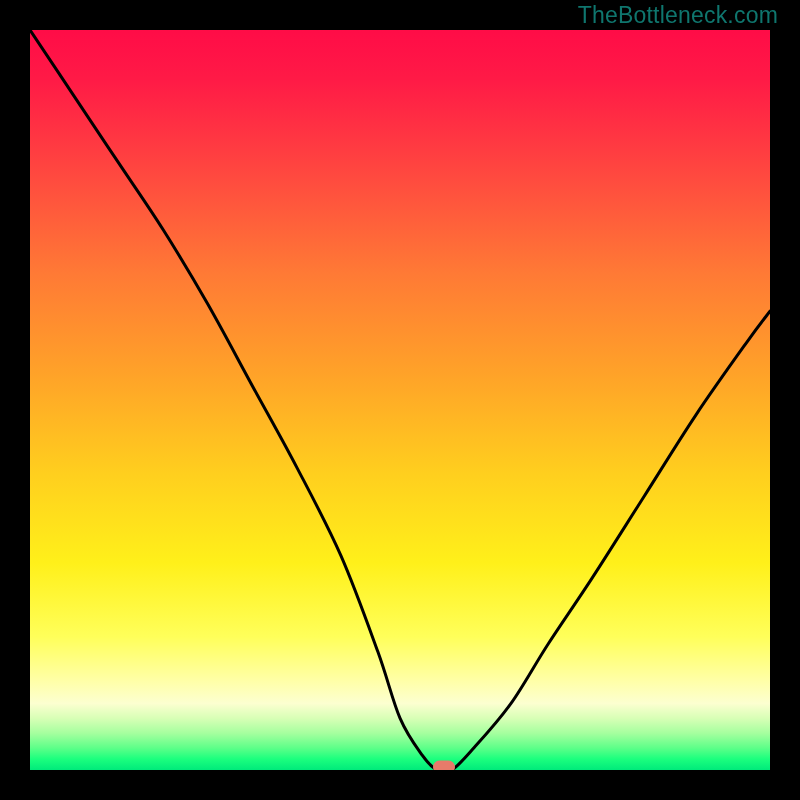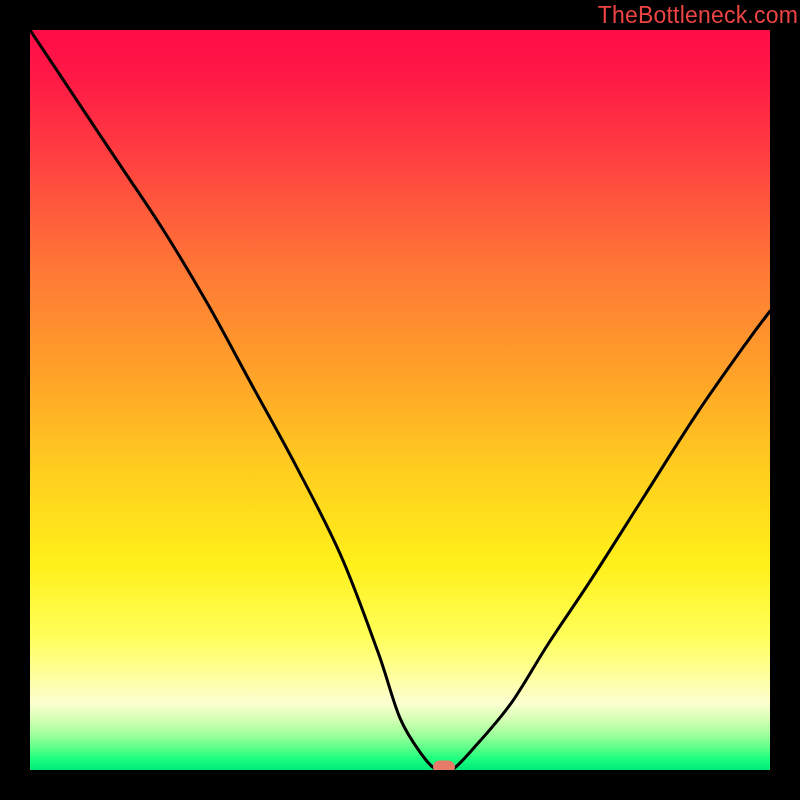--- a/index.html
+++ b/index.html
@@ -13,22 +13,22 @@
   }
   .frame {
     position: relative;
     width: 800px;
     height: 800px;
     background: #000;
   }
   .watermark {
     position: absolute;
     top: 2px;
-    right: 2px;
-    color: #ef4444;
+    right: 22px;
+    color: #0f766e;
     font-size: 23px;
     font-weight: 500;
     letter-spacing: 0.2px;
     z-index: 10;
     text-align: center;
   }
   .plot {
     position: absolute;
     left: 30px;
     top: 30px;

